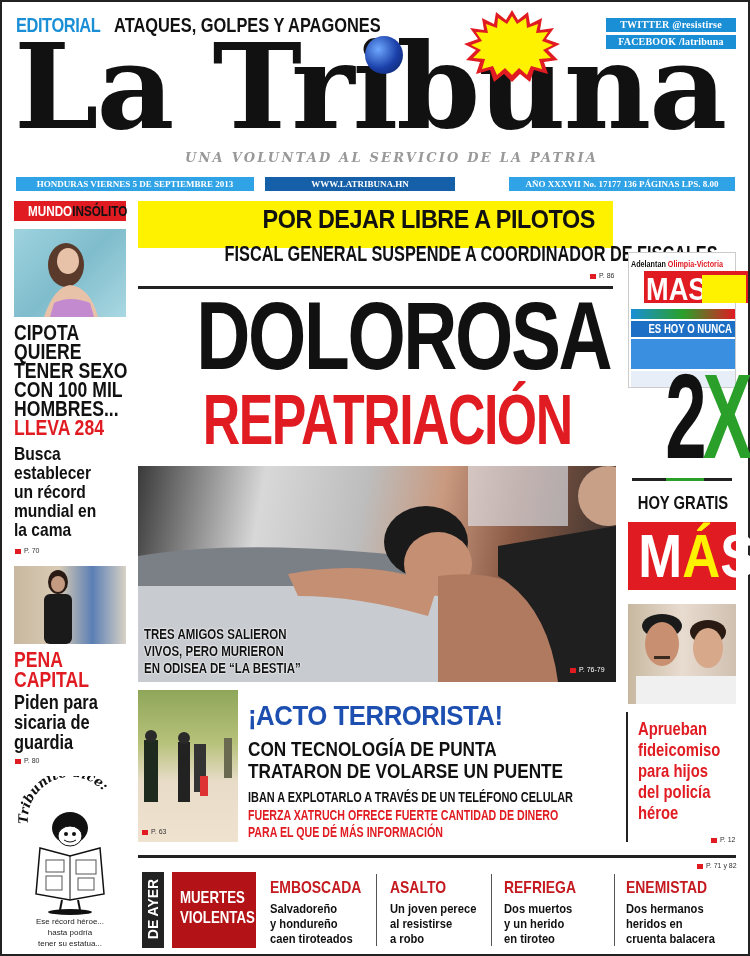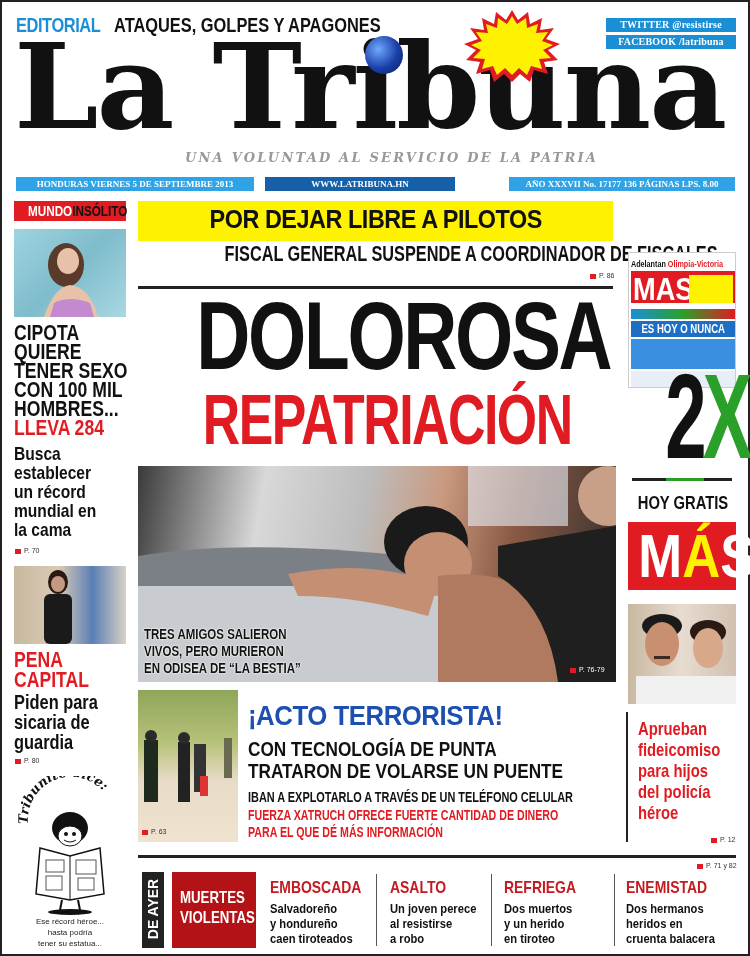--- a/index.html
+++ b/index.html
@@ -25,21 +25,21 @@
   
   #mundo{left:14px;top:201px;width:112px;height:20px;background:#e01b22;font-weight:bold;font-size:15px;line-height:20px;text-align:center;}
   #mundo span{display:inline-block;transform:scaleX(0.78);}
   .photo{background:#bbb;overflow:hidden;}
   #photo-cipota{left:14px;top:229px;width:112px;height:88px;background:linear-gradient(135deg,#9fd3df 0%,#7fbccc 50%,#a9d8e2 100%);}
   .story-head{font-weight:bold;line-height:20px;white-space:nowrap;transform:scaleX(0.8);transform-origin:left top;}
   .pg{font-size:7px;color:#333;white-space:nowrap;}
   .pg::before{content:"";display:inline-block;width:6px;height:5px;background:#e01b22;margin-right:3px;vertical-align:middle;}
 
   
-  #yellow-bar{left:138px;top:201px;width:475px;height:40px;background:#fff200;text-align:center;}
+  #yellow-bar{left:138px;top:201px;width:475px;height:47px;background:#fff200;text-align:right;}
   #yellow-bar span{display:inline-block;font-weight:900;font-size:26px;line-height:36px;transform:scaleX(0.9);letter-spacing:-0.5px;}
   #sub-head{left:138px;top:241px;width:475px;text-align:center;}
   #sub-head span{display:inline-block;font-weight:bold;font-size:22px;line-height:26px;transform:scaleX(0.74);white-space:nowrap;}
   .rule{height:3px;background:#222;}
   #main-1{left:138px;top:294px;width:478px;text-align:center;}
   #main-1 span{display:inline-block;font-weight:900;font-size:96px;line-height:84px;letter-spacing:-3px;transform:scaleX(0.78);white-space:nowrap;}
   #main-2{left:138px;top:378px;width:478px;text-align:center;}
   #main-2 span{display:inline-block;font-weight:900;font-size:70px;line-height:84px;color:#e01b22;letter-spacing:-2px;transform:scaleX(0.74);white-space:nowrap;}
 
   #main-photo{left:138px;top:466px;width:478px;height:216px;background:linear-gradient(100deg,#3a3a3a 0%,#d8d8d8 25%,#bdbdbd 45%,#c99a80 60%,#8a5a45 75%,#2a2a2a 100%);}
@@ -227,26 +227,26 @@
 <div class="abs acto-line" style="top:789px;font-size:14px;line-height:16px;transform:scaleX(0.78);">IBAN A EXPLOTARLO A TRAVÉS DE UN TELÉFONO CELULAR</div>
 <div class="abs acto-line" style="top:807px;font-size:14px;line-height:17px;color:#e01b22;transform:scaleX(0.76);">
   <div>FUERZA XATRUCH OFRECE FUERTE CANTIDAD DE DINERO</div>
   <div>PARA EL QUE DÉ MÁS INFORMACIÓN</div>
 </div>
 
 <div class="abs" id="mas-thumb">
   <div style="position:absolute;left:2px;top:6px;font-size:9px;font-weight:bold;white-space:nowrap;transform:scaleX(0.8);transform-origin:left top;">
     <span>Adelantan</span> <span style="color:#e01b22;">Olimpia-Victoria</span>
   </div>
-  <div style="position:absolute;left:2px;top:18px;width:104px;height:32px;background:#e01b22;">
+  <div style="position:absolute;left:15px;top:18px;width:104px;height:32px;background:#e01b22;">
     <span style="position:absolute;left:2px;top:0;font-size:32px;font-weight:900;color:#fff;line-height:36px;transform:scaleX(0.85);transform-origin:left top;">MAS</span>
     <span style="position:absolute;left:58px;top:4px;width:44px;height:28px;background:#fff200;"></span>
   </div>
   <div style="position:absolute;left:2px;top:56px;width:104px;height:10px;background:linear-gradient(90deg,#1a8fd6,#2aa02a,#e01b22);"></div>
-  <div style="position:absolute;left:2px;top:68px;width:104px;height:16px;background:#1c6fc4;color:#fff;font-weight:900;font-size:12px;line-height:16px;text-align:center;white-space:nowrap;"><span style="display:inline-block;transform:scaleX(0.8);">ES HOY O NUNCA</span></div>
+  <div style="position:absolute;left:2px;top:68px;width:104px;height:16px;background:#1c6fc4;color:#fff;font-weight:900;font-size:12px;line-height:16px;text-align:center;white-space:nowrap;padding-left:7px;"><span style="display:inline-block;transform:scaleX(0.8);">ES HOY O NUNCA</span></div>
   <div style="position:absolute;left:2px;top:86px;width:104px;height:30px;background:#3a8fe0;"></div>
   <div style="position:absolute;left:2px;top:118px;width:104px;height:16px;background:#e8eef8;"></div>
 </div>
 
 <div class="abs" id="twox1">
   <span><b style="color:#111;">2</b><b style="color:#2aa02a;">X</b><b style="color:#111;">1</b></span>
 </div>
 <div class="abs" style="left:632px;top:478px;width:34px;height:3px;background:#222;"></div>
 <div class="abs" style="left:666px;top:478px;width:38px;height:3px;background:#2aa02a;"></div>
 <div class="abs" style="left:704px;top:478px;width:28px;height:3px;background:#222;"></div>

